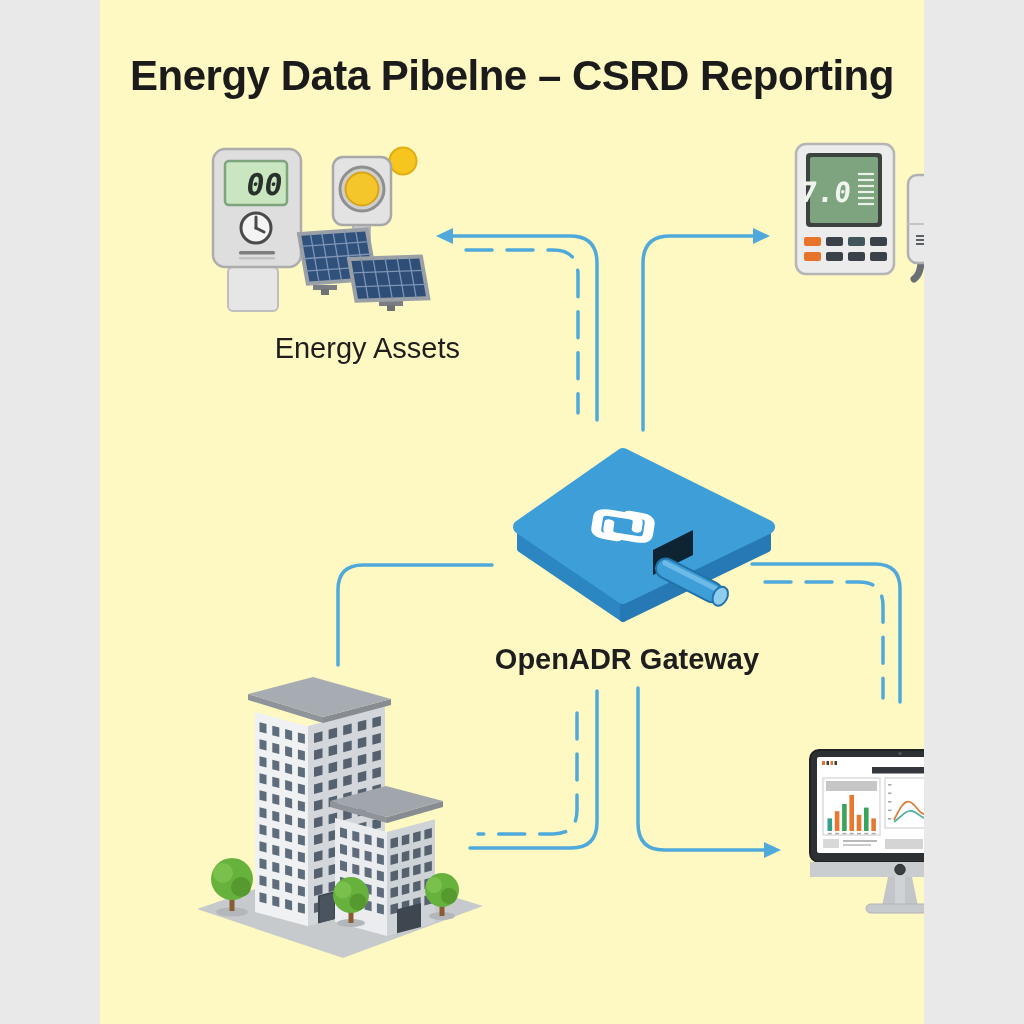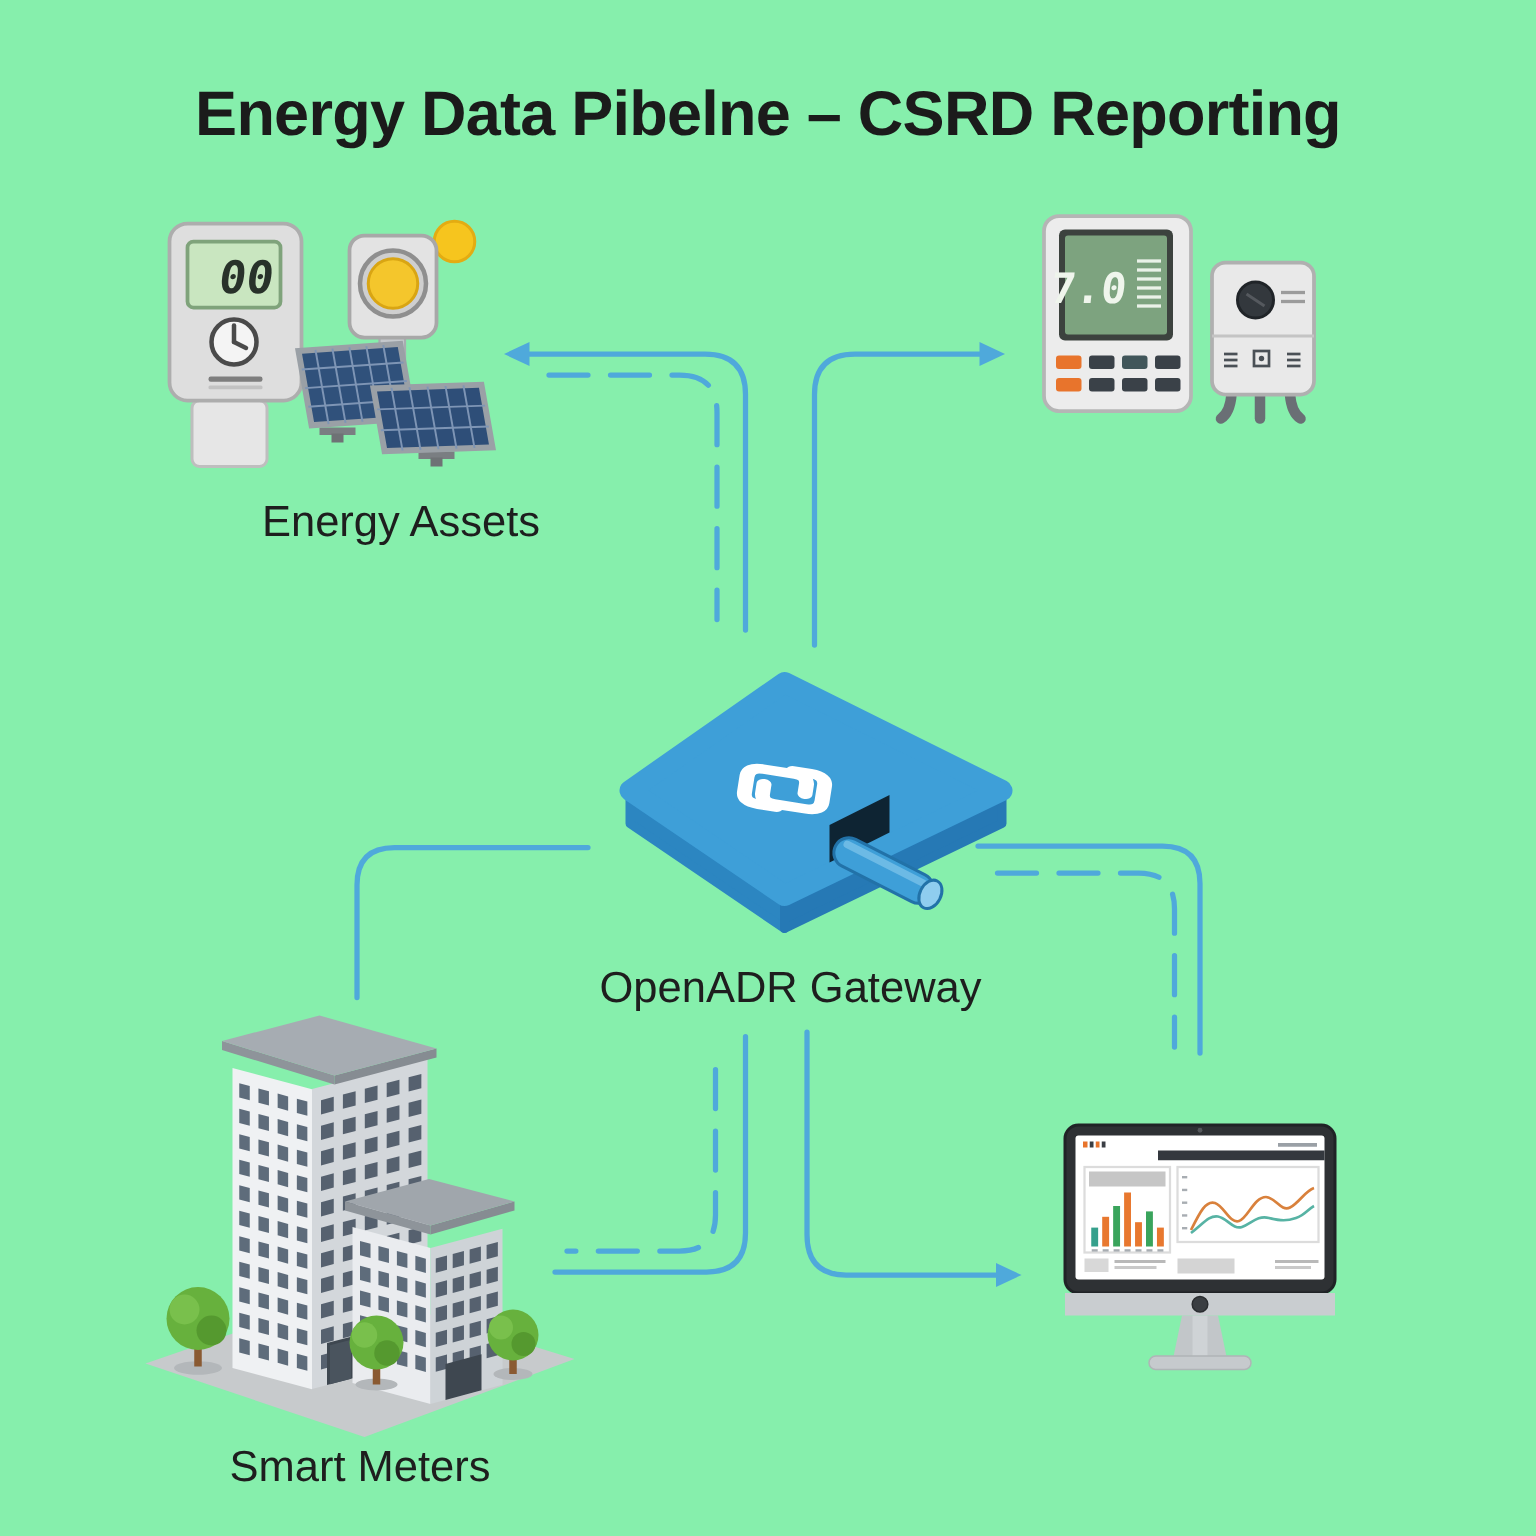--- a/index.html
+++ b/index.html
@@ -1,30 +1,30 @@
 <!DOCTYPE html>
 <html><head>
 <meta charset="utf-8">
 <style>
   html,body{margin:0;padding:0;background:#e9e9e9;}
   .canvas{
-    position:relative;width:1024px;height:1024px;margin:0 auto;
-    background:#86efac;overflow:hidden;
+    position:relative;width:824px;height:1024px;margin:0 auto;
+    background:#fef9c3;overflow:hidden;
     font-family:"Liberation Sans","DejaVu Sans",sans-serif;
   }
   .title{
     position:absolute;top:52px;left:0;right:0;text-align:center;
     font-size:42px;font-weight:700;color:#1b1b1b;letter-spacing:-0.5px;
   }
   .node-label{
     position:absolute;text-align:center;font-size:29px;font-weight:500;color:#1e1e1e;
   }
   .lbl-energy{top:332px;left:95px;width:265px;text-align:right;}
   .lbl-colar{top:290px;left:690px;width:240px;}
-  .lbl-gateway{top:643px;left:372px;width:310px;}
+  .lbl-gateway{top:643px;left:372px;width:310px;font-weight:bold;}
   .lbl-smart{top:962px;left:85px;width:310px;}
   .lbl-csrd{top:934px;left:705px;width:240px;}
   svg{position:absolute;overflow:visible;}
   .connector{fill:none;stroke-width:3.5px;stroke-linecap:round;}
   .dashed{stroke-dasharray:26 15;}
   .seg{font-family:"DejaVu Sans Mono","Liberation Mono",monospace;font-weight:bold;}
 </style>
 </head>
 <body>
 
@@ -365,21 +365,20 @@
       <circle cx="173" cy="237" r="8.5" fill="#55992F"></circle>
     </g>
     <g>
       <ellipse cx="257" cy="251" rx="13" ry="4" fill="#B3B7BA"></ellipse>
       <rect x="254.5" y="236" width="5" height="15" fill="#8A5A32"></rect>
       <circle cx="257" cy="225" r="17" fill="#67B13D"></circle>
       <circle cx="249" cy="220" r="8" fill="#79C04C"></circle>
       <circle cx="264" cy="231" r="8" fill="#55992F"></circle>
     </g>
   </svg>
-  <div class="node-label lbl-smart">Smart Meters</div>
 
   <svg width="200" height="190" viewBox="0 0 200 190" style="left:700px;top:738px">
     <g>
       <polygon points="88,139 112,139 118,168 82,168" fill="#C2C6C9"></polygon>
       <rect x="95" y="139" width="10" height="29" fill="#D4D8DB" opacity="0.7"></rect>
       <rect x="66" y="166" width="68" height="9" rx="4.5" fill="#C6CACD" stroke="#B0B4B7" stroke-width="1"></rect>
       <rect x="10" y="12" width="180" height="112" rx="9" fill="#2E3134" stroke="#202326" stroke-width="2"></rect>
       <rect x="10" y="124" width="180" height="15" fill="#C9CDD0"></rect>
       <circle cx="100" cy="131.5" r="5.2" fill="#3A3E42" stroke="#2A2D30"></circle>
       <rect x="17" y="19" width="166" height="96" rx="2" fill="#FFFFFF"></rect>

